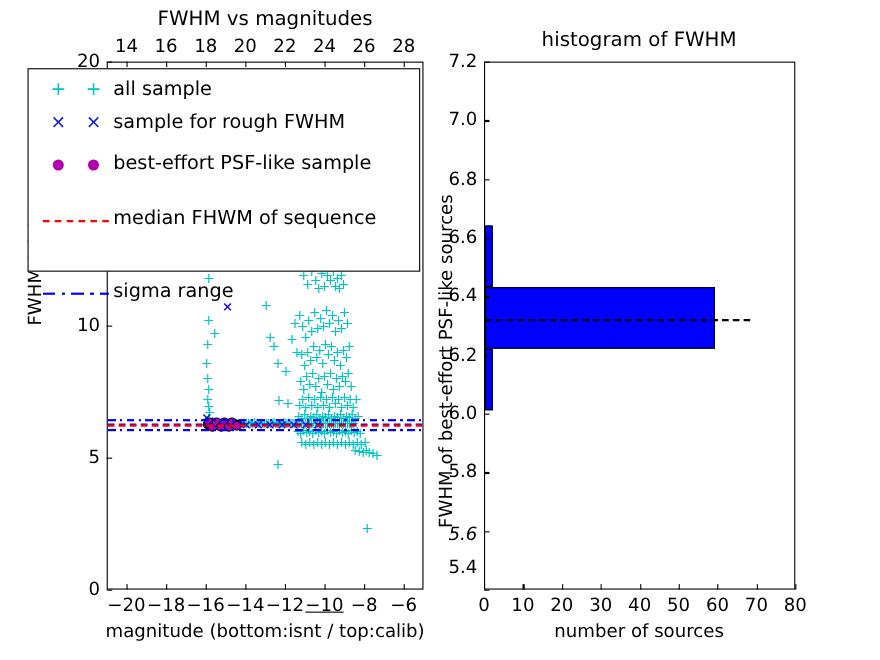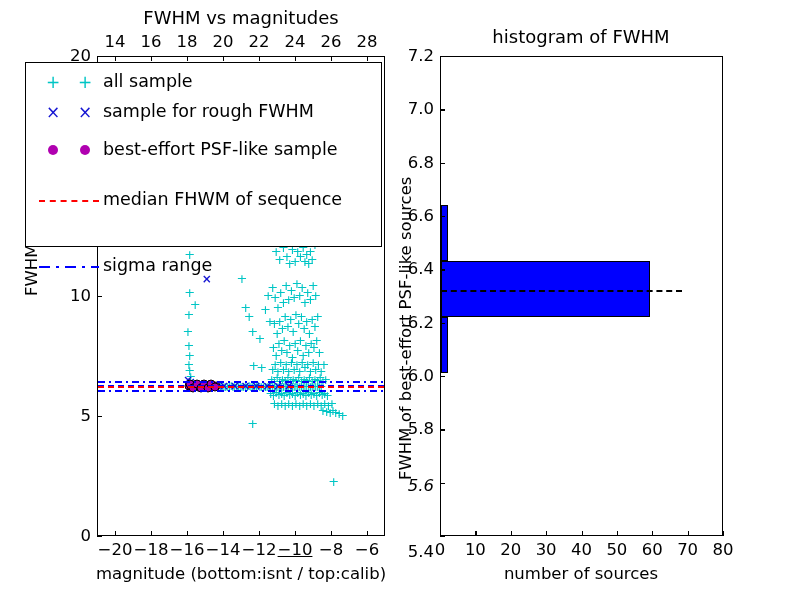--- a/index.html
+++ b/index.html
@@ -631,21 +631,21 @@
       <div class="ticklabel x-bottom" style="left: 616.875px; top: 542px;">50</div>
       <div class="tick tick-x" style="left: 652.25px; top: 531px;"></div>
       <div class="ticklabel x-bottom" style="left: 652.25px; top: 542px;">60</div>
       <div class="tick tick-x" style="left: 687.625px; top: 531px;"></div>
       <div class="ticklabel x-bottom" style="left: 687.625px; top: 542px;">70</div>
       <div class="tick tick-x" style="left: 723px; top: 531px;"></div>
       <div class="ticklabel x-bottom" style="left: 723px; top: 542px;">80</div>
     </div>
   <div id="hist-yticks">
       <div class="tick tick-y" style="top: 536px; left: 440px;"></div>
-      <div class="ticklabel y-left" style="top: 552px; left: 390px; width: 44px;">5.4</div>
+      <div class="ticklabel y-left" style="top: 516px; left: 390px; width: 44px;">5.4</div>
       <div class="tick tick-y" style="top: 482.667px; left: 440px;"></div>
       <div class="ticklabel y-left" style="top: 486px; left: 390px; width: 44px; font-style: italic;">5.6</div>
       <div class="tick tick-y" style="top: 429.333px; left: 440px;"></div>
       <div class="ticklabel y-left" style="top: 429.333px; left: 390px; width: 44px;">5.8</div>
       <div class="tick tick-y" style="top: 376px; left: 440px;"></div>
       <div class="ticklabel y-left" style="top: 376px; left: 390px; width: 44px;">6.0</div>
       <div class="tick tick-y" style="top: 322.667px; left: 440px;"></div>
       <div class="ticklabel y-left" style="top: 322.667px; left: 390px; width: 44px;">6.2</div>
       <div class="tick tick-y" style="top: 269.333px; left: 440px;"></div>
       <div class="ticklabel y-left" style="top: 269.333px; left: 390px; width: 44px;">6.4</div>

